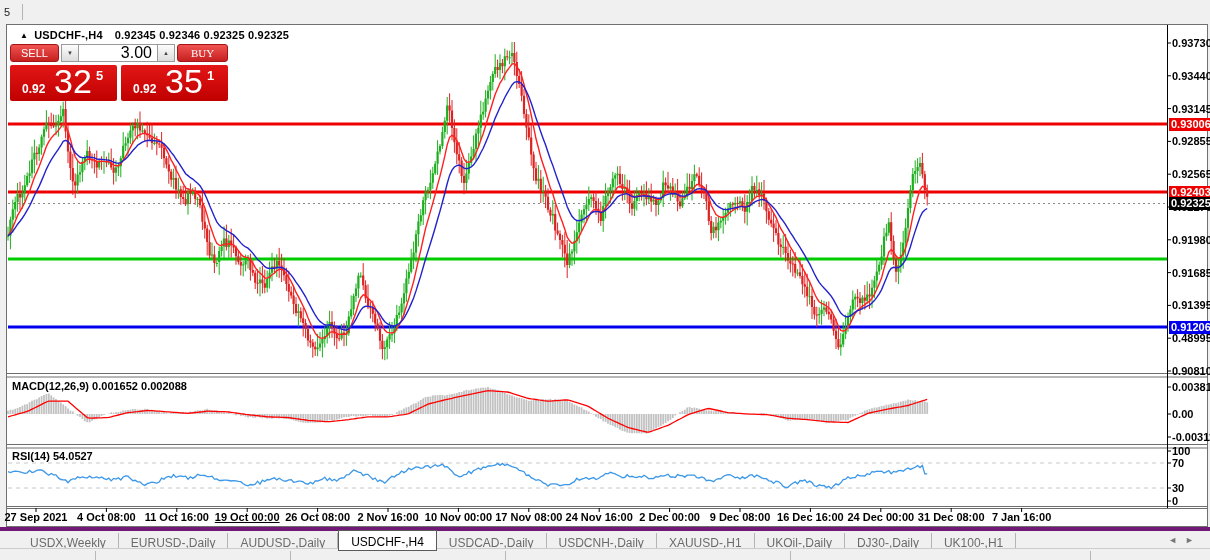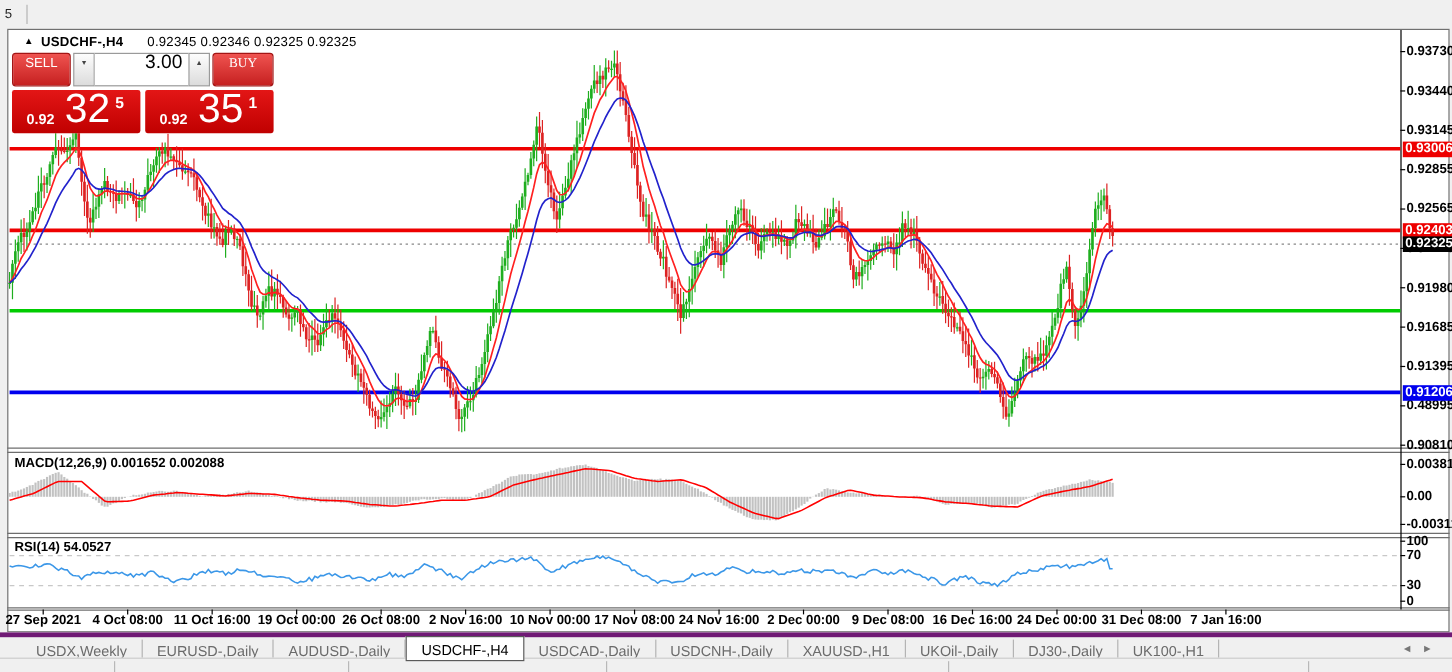--- a/index.html
+++ b/index.html
@@ -13,25 +13,25 @@
   .tf-btn.partial { width:14px; overflow:hidden; padding:3px 2px; }
   .tf-btn.active { background:#e4e4e4; border:1px solid #9a9a9a; box-shadow:inset 1px 1px 0 #ffffff; }
   .tb-sep { width:1px; height:16px; background:#b5b5b5; margin:0 6px; }
 
   
   .chart-window { position:absolute; left:6px; top:24px; width:1202px; height:503px; background:#ffffff; border:1px solid #707070; }
   svg.plot { position:absolute; left:0; top:0; width:1210px; height:560px; pointer-events:none; }
 
   .chart-title { position:absolute; left:20px; top:29px; font-size:11px; font-weight:700; color:#000; letter-spacing:0.2px; }
   .chart-title .tri { font-size:8px; position:relative; top:-1px; margin-right:6px; }
-  .chart-title .quotes { margin-left:20px; font-weight:400; }
+  .chart-title .quotes { margin-left:12px; font-weight:700; }
 
   
   .trade-panel { position:absolute; left:10px; top:44px; width:218px; background:#ffffff; }
-  .tp-row { display:flex; height:28px; }
+  .tp-row { display:flex; height:18px; }
   .tp-btn { color:#fff; font-size:11px; font-weight:400; text-align:center; line-height:16px; background:linear-gradient(#ef5350,#c62020); border:1px solid #a31515; border-radius:3px; }
   .tp-sell { width:49px; }
   .tp-buy  { width:51px;font-family:Liberation Serif, serif; }
   .spin { flex:1; display:flex; margin:0 2px; }
   .spin-btn { width:18px; background:linear-gradient(#fdfdfd,#dcdcdc); border:1px solid #9a9a9a; color:#444; font-size:7px; line-height:16px; text-align:center; }
   .spin-val { flex:1; background:#fff; border:1px solid #9a9a9a; border-left:none; border-right:none; font-size:16px; text-align:right; padding-right:5px; line-height:16px; color:#000; }
   .tp-prices { display:flex; margin-top:3px; }
   .price-box { width:107px; height:36px; background:linear-gradient(#e31616,#c00000); color:#fff; position:relative; border-radius:2px; }
   .price-box.second { margin-left:4px; }
   .pb-frac { position:absolute; left:12px; bottom:5px; font-size:12px; font-weight:700; }
@@ -567,21 +567,21 @@
       <div class="badge" style="left: 1169px; top: 118px; background: rgb(238, 0, 0);">0.93006</div>
       <div class="badge" style="left: 1169px; top: 186px; background: rgb(238, 0, 0);">0.92403</div>
       <div class="badge" style="left: 1230px; top: 253px; background: #3b82f6;">0.91800</div>
       <div class="badge" style="left: 1169px; top: 321px; background: rgb(0, 0, 238);">0.91206</div>
       <div class="badge" style="left: 1169px; top: 197px; background: rgb(0, 0, 0);">0.92325</div>
     </div>
   <div id="date-labels">
       <div class="date-label" style="left: 36px;">27 Sep 2021</div>
       <div class="date-label" style="left: 106.4px;">4 Oct 08:00</div>
       <div class="date-label" style="left: 176.8px;">11 Oct 16:00</div>
-      <div class="date-label" style="left: 247.2px;">19 Oct 00:00</div>
+      <div class="date-label" style="left: 247.2px; text-decoration: underline;">19 Oct 00:00</div>
       <div class="date-label" style="left: 317.6px;">26 Oct 08:00</div>
       <div class="date-label" style="left: 388px;">2 Nov 16:00</div>
       <div class="date-label" style="left: 458.4px;">10 Nov 00:00</div>
       <div class="date-label" style="left: 528.8px;">17 Nov 08:00</div>
       <div class="date-label" style="left: 599.2px;">24 Nov 16:00</div>
       <div class="date-label" style="left: 669.6px;">2 Dec 00:00</div>
       <div class="date-label" style="left: 740px;">9 Dec 08:00</div>
       <div class="date-label" style="left: 810.4px;">16 Dec 16:00</div>
       <div class="date-label" style="left: 880.8px;">24 Dec 00:00</div>
       <div class="date-label" style="left: 951.2px;">31 Dec 08:00</div>

